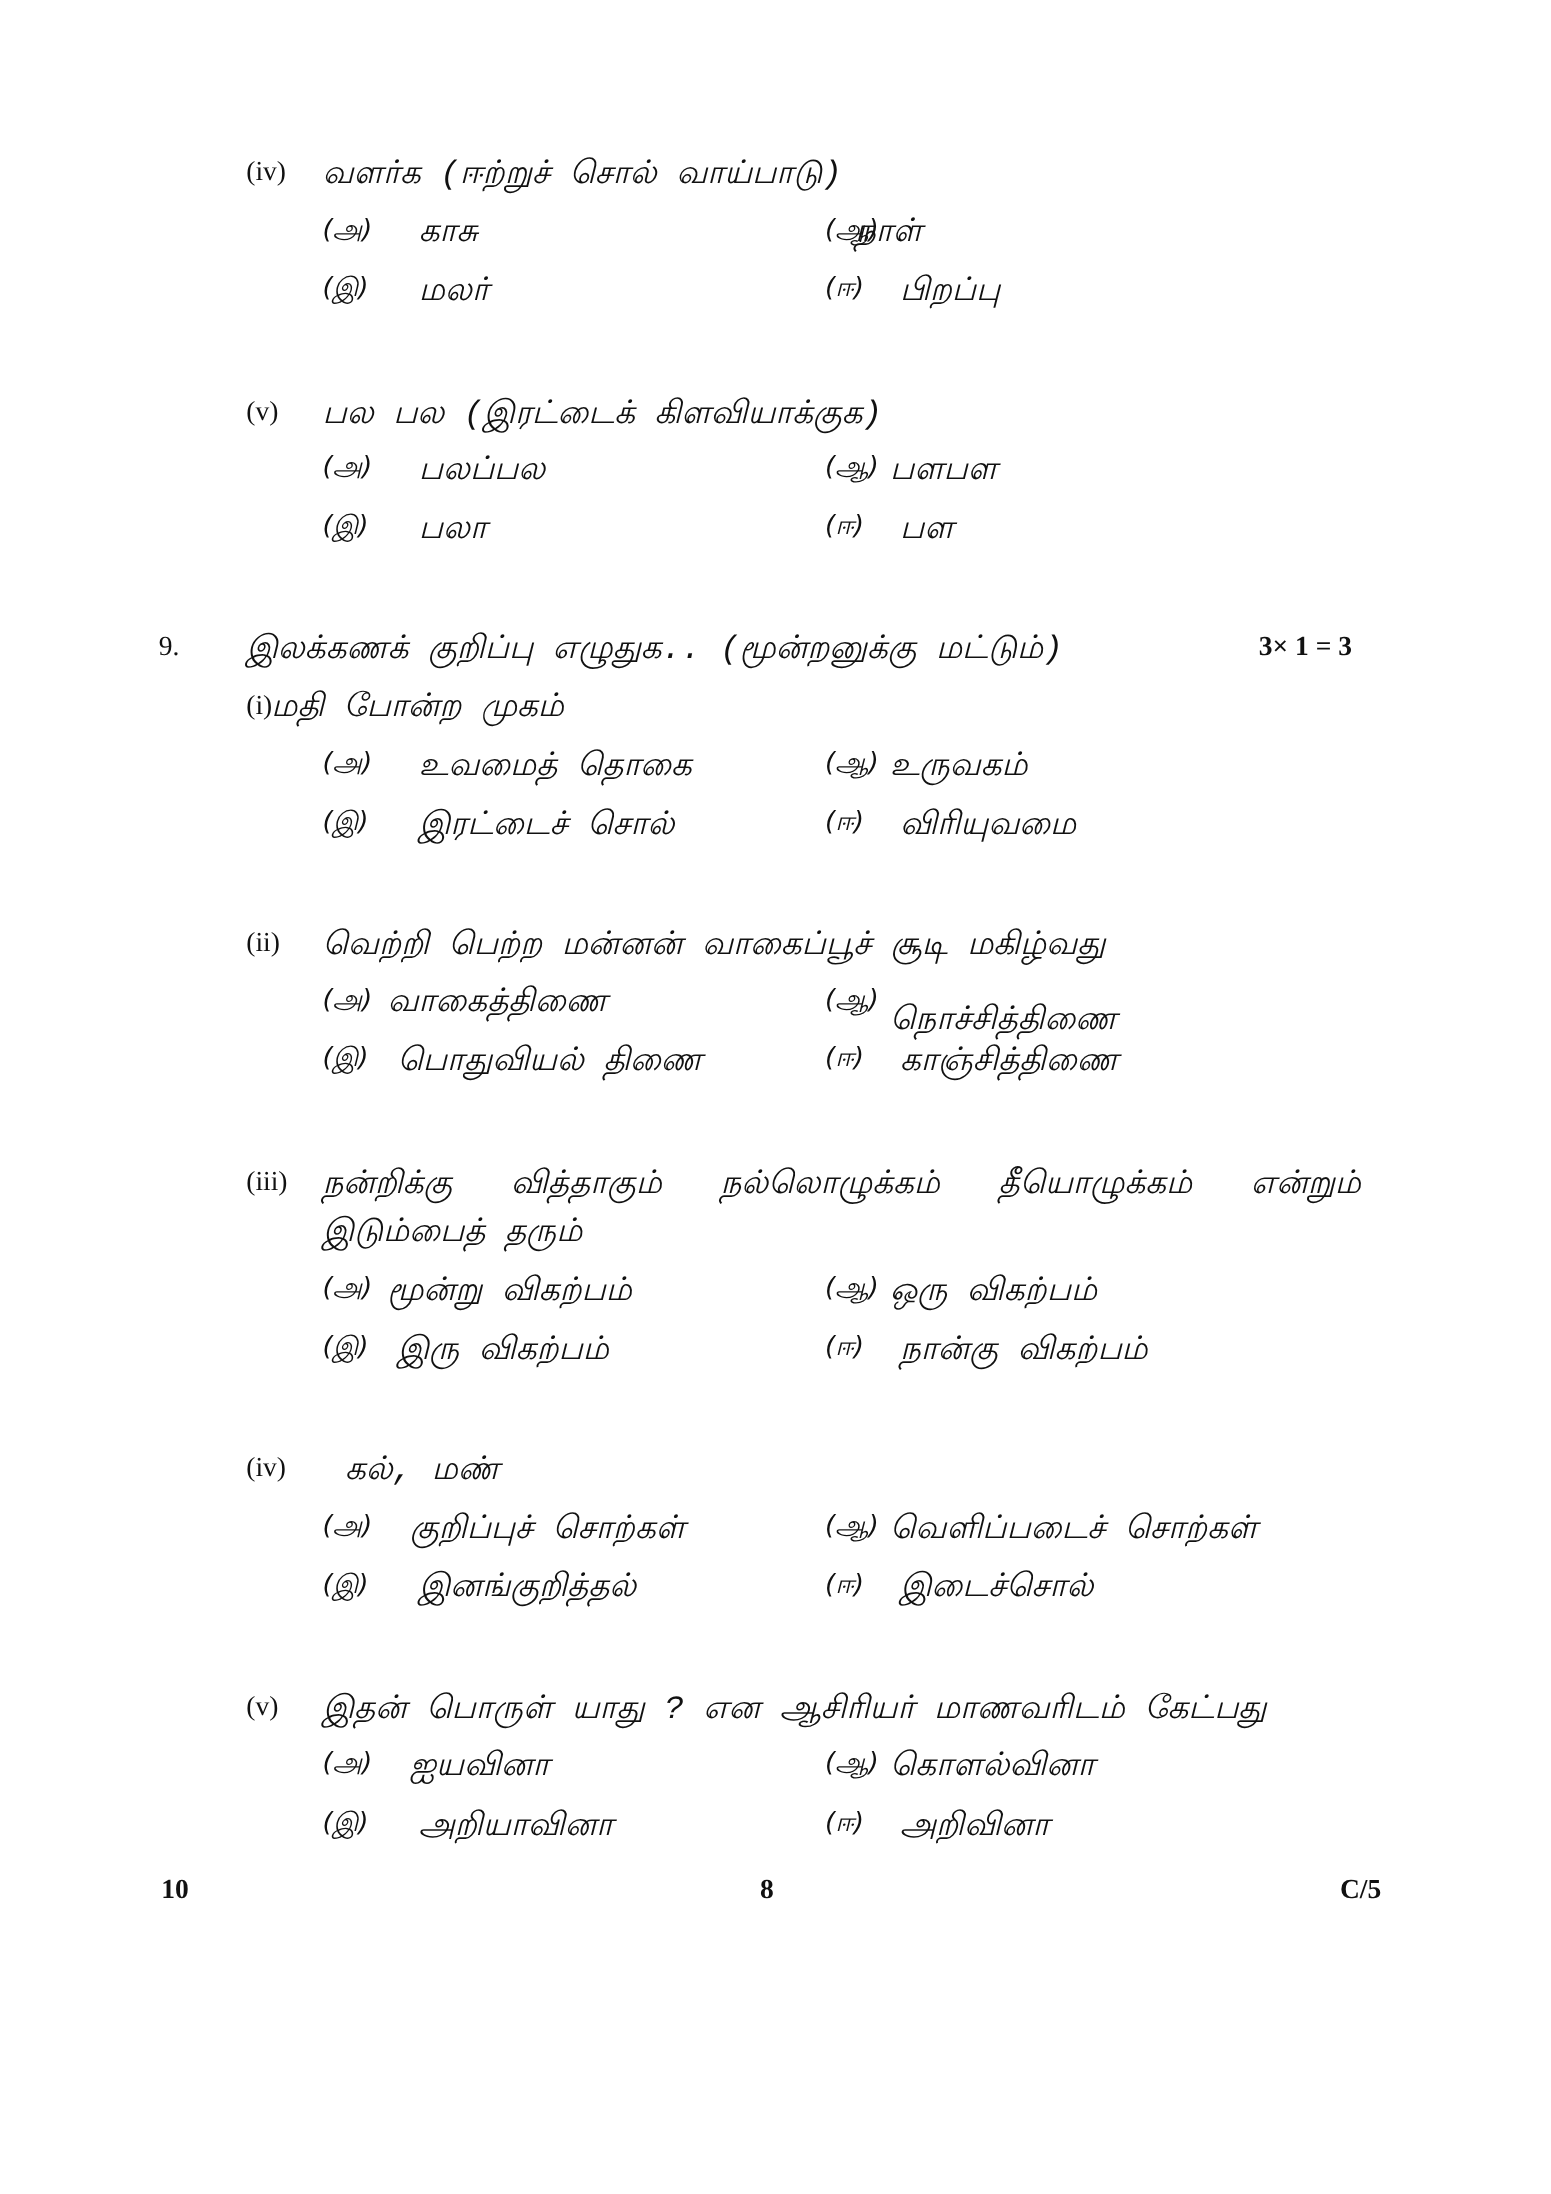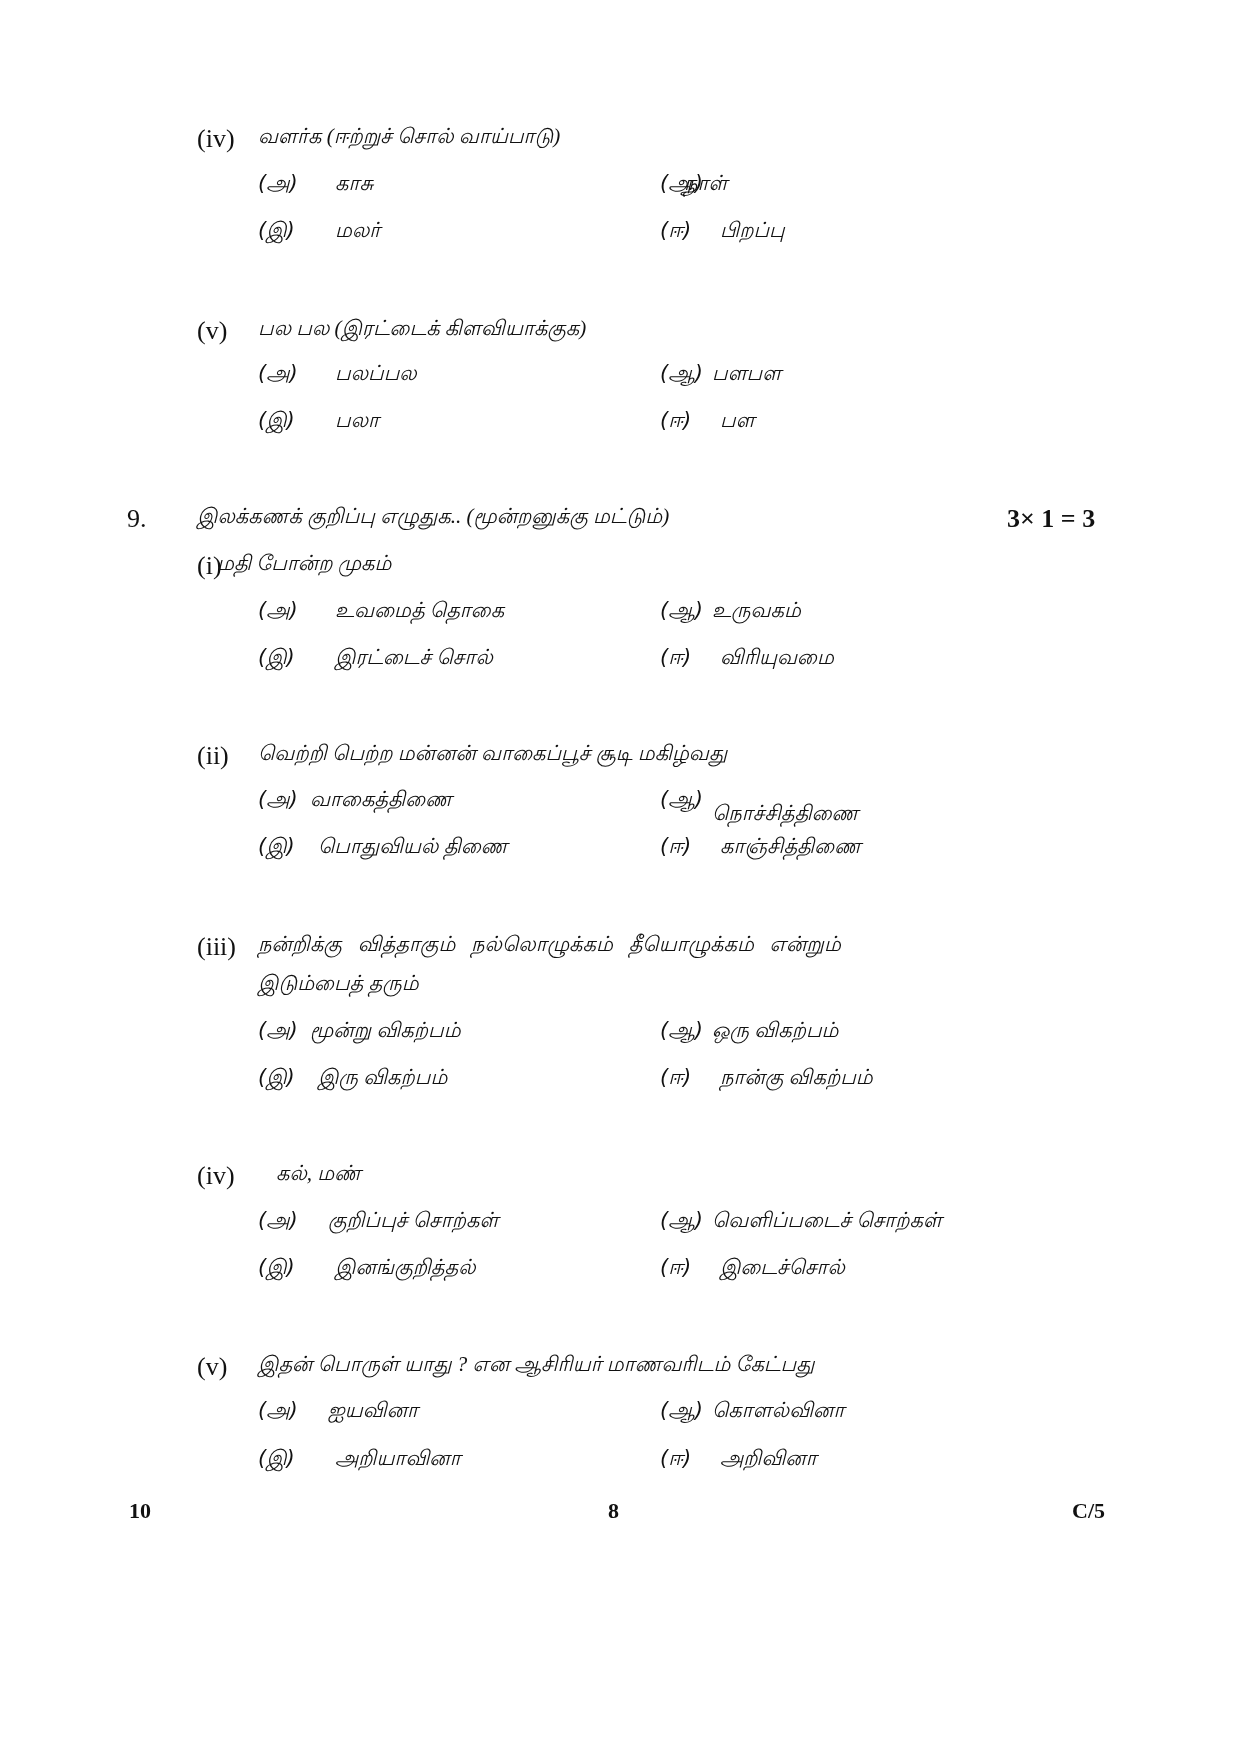--- a/index.html
+++ b/index.html
@@ -2,22 +2,22 @@
 <html><head>
 <meta charset="utf-8">
 <style>
   html, body { margin: 0; padding: 0; background: #ffffff; }
   body {
     width: 1241px; height: 1755px; position: relative; overflow: hidden;
     color: #111111;
     font-family: "Liberation Serif", "DejaVu Serif", serif;
   }
   .ln { position: absolute; white-space: nowrap; line-height: 1; }
-  .num { font-family: "Liberation Serif", serif; font-size: 26px; }
-  .ta { font-family: Liberation Serif, serif; font-size: 21px; font-style: italic; }
+  .num { font-family: "Liberation Serif", serif; font-size: 22px; }
+  .ta { font-family: Liberation Mono, monospace; font-size: 26px; font-style: italic; }
   .opt-label { font-family: "DejaVu Sans", "Liberation Sans", sans-serif; font-size: 21px; font-style: italic; }
   .bold { font-weight: bold; }
   .footer { font-family: "Liberation Serif", serif; font-size: 22px; font-weight: bold; }
 </style>
 </head>
 <body>
 
 <div>
   <span class="ln num" style="left:197px;top:126px">(iv)</span>
   <span class="ln ta" style="left:258px;top:126px">வளர்க (ஈற்றுச் சொல் வாய்பாடு)</span>

